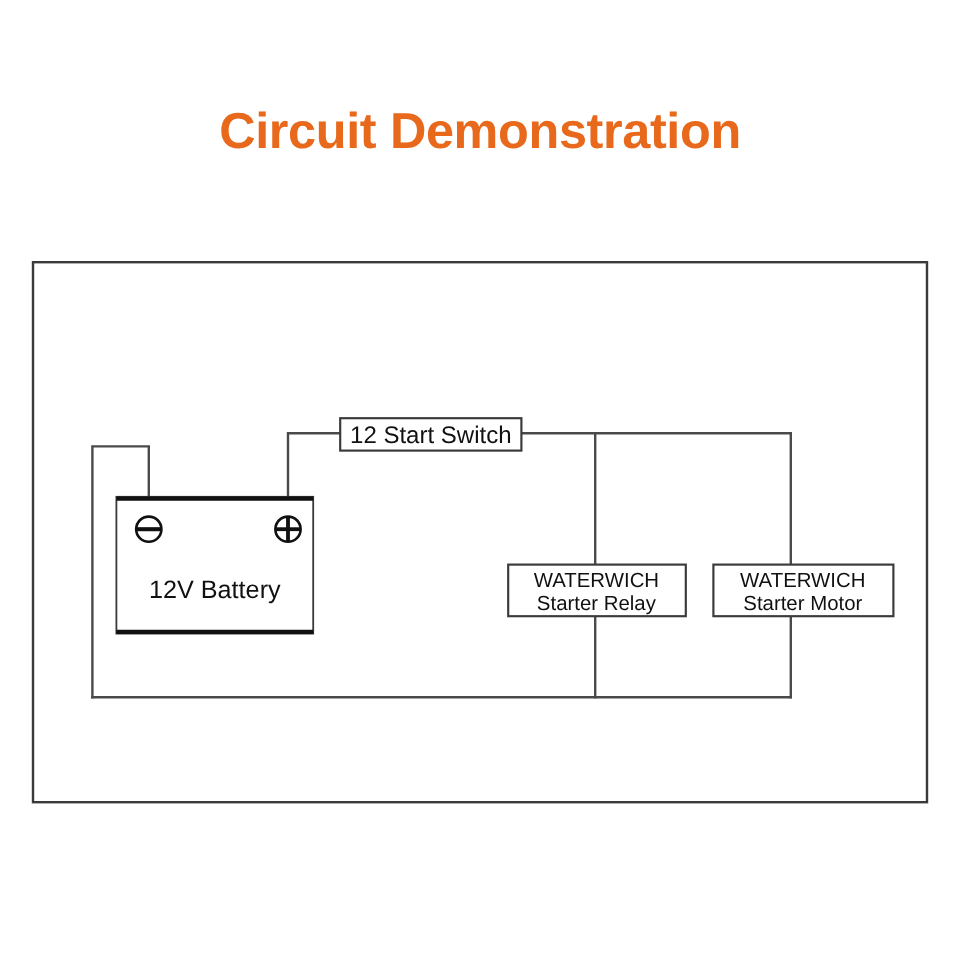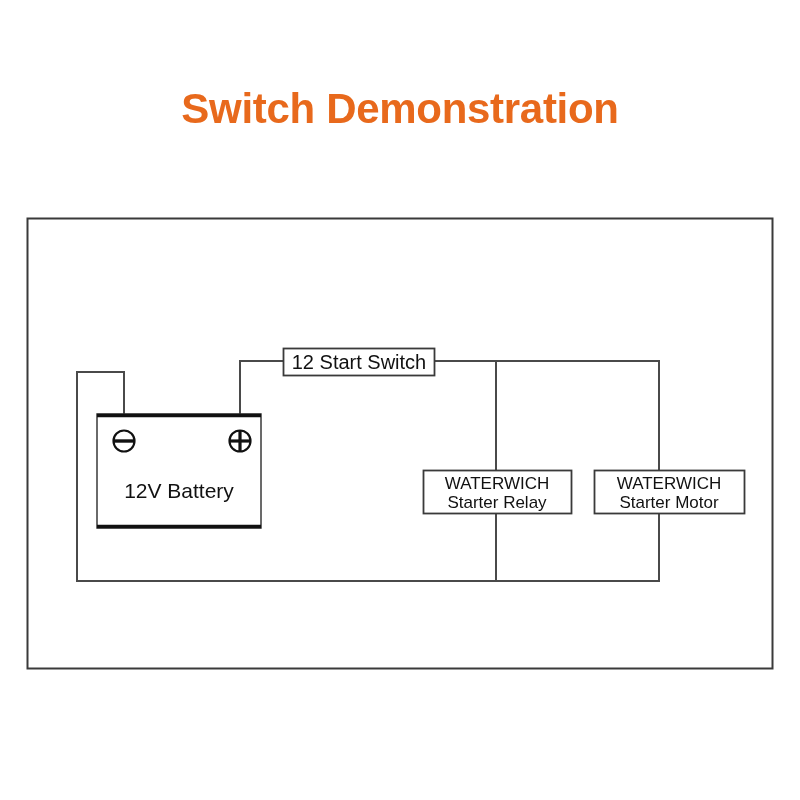--- a/index.html
+++ b/index.html
@@ -42,21 +42,21 @@
     font-family: "Liberation Sans", sans-serif;
     fill: #111111;
   }
   .label-battery { font-size: 21px; }
   .label-switch  { font-size: 20px; }
   .label-device  { font-size: 17px; }
 </style>
 </head>
 <body>
 
-<div id="page-title">Switch Demonstration</div>
+<div id="page-title">Circuit Demonstration</div>
 
 <svg id="diagram-canvas" viewBox="0 0 800 800" xmlns="http://www.w3.org/2000/svg">
 
   <rect x="27.5" y="218.5" width="745" height="450" fill="none" stroke="#3A3A3A" stroke-width="2"></rect>
 
   <g stroke="#4A4A4A" stroke-width="2" fill="none" stroke-linecap="square">
 
     <path d="M 124 414 L 124 372 L 77 372 L 77 581"></path>
 
     <path d="M 77 581 L 659 581"></path>

